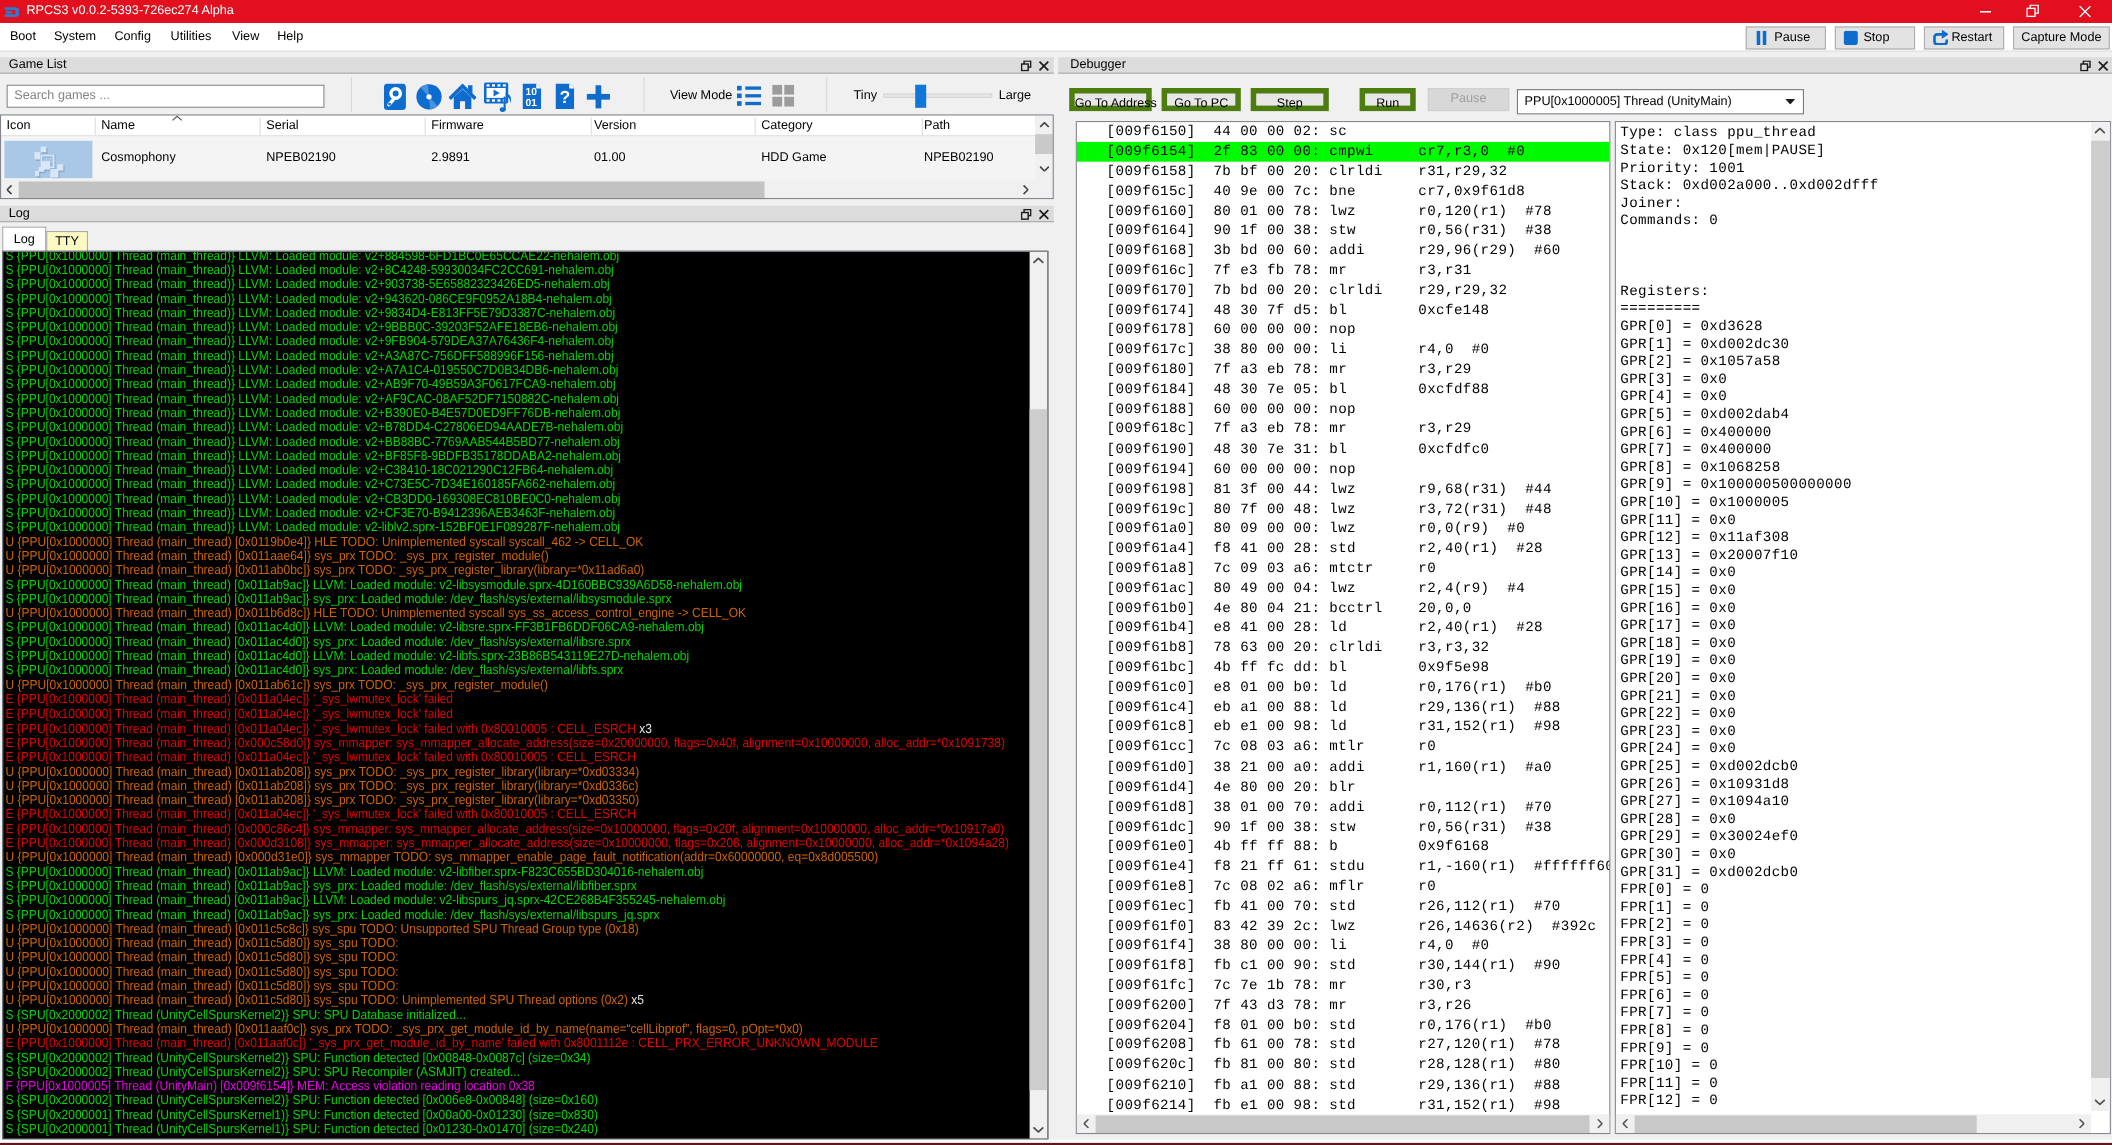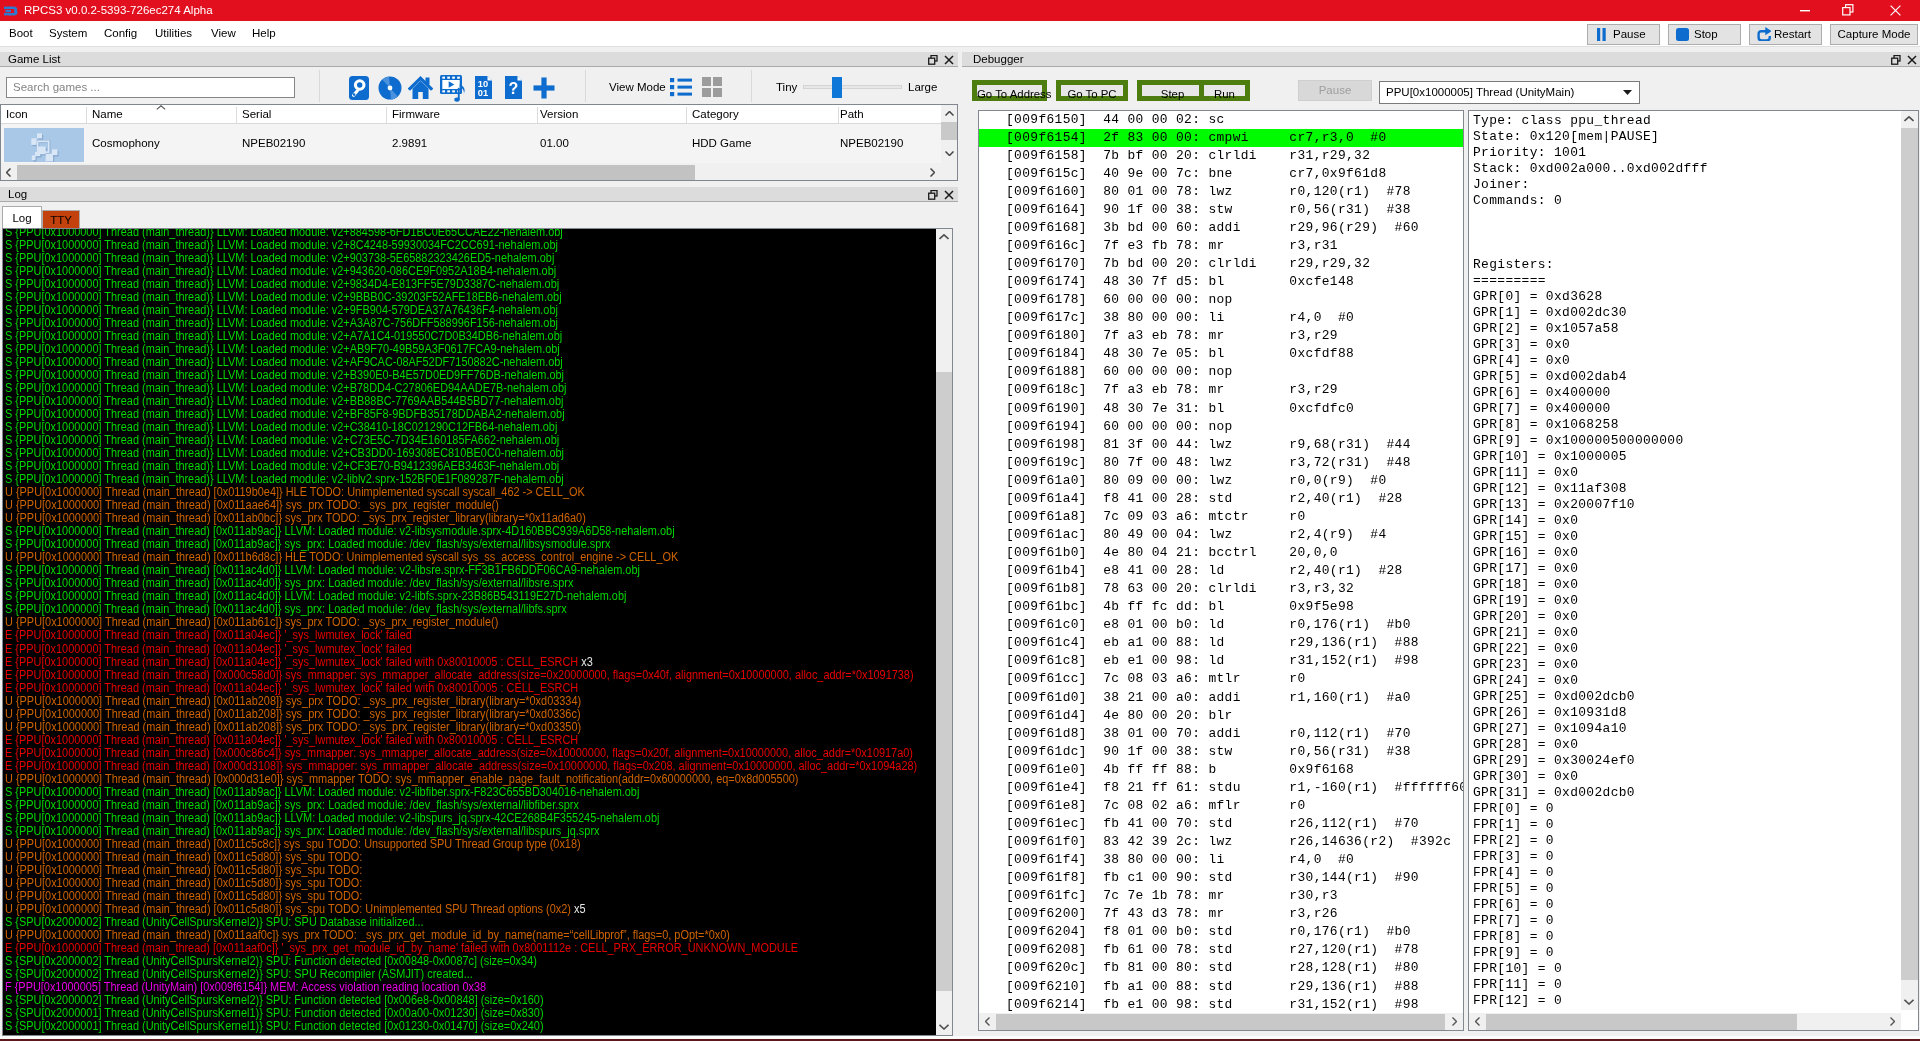--- a/index.html
+++ b/index.html
@@ -213,21 +213,21 @@
     <div class="t">Log</div>
   </div>
 <svg class="abs" style="left:928px;top:190px" width="10" height="10" viewBox="0 0 10 10">
     <rect x="3" y="0.5" width="6" height="5.5" fill="none" stroke="#1a1a1a" stroke-width="1.3"></rect>
     <rect x="0.7" y="3.2" width="6" height="6" fill="#dcdcdc" stroke="#1a1a1a" stroke-width="1.3"></rect>
   </svg>
 <svg class="abs" style="left:944px;top:190px" width="10" height="10" viewBox="0 0 10 10">
     <path d="M1 1 L9 9 M9 1 L1 9" stroke="#1a1a1a" stroke-width="1.5"></path>
   </svg>
 <div class="abs" style="left:2px;top:206px;width:40px;height:23px;background:#fff;border:1px solid #ababab;border-bottom:none;text-align:center;line-height:23px">Log</div>
-<div class="abs" style="left:42px;top:210px;width:38px;height:19px;background:#c2410c;border:1px solid #ababab;border-bottom:none;text-align:center;line-height:19px">TTY</div>
+<div class="abs" style="left:42px;top:210px;width:38px;height:19px;background:#fef9c3;border:1px solid #ababab;border-bottom:none;text-align:center;line-height:19px">TTY</div>
 <div class="abs" style="left:2px;top:228px;width:951px;height:808px;background:#000;border:1px solid #828790"></div>
 <div class="abs" style="left:3px;top:229px;width:933px;height:806px;overflow:hidden">
     <pre style="position:absolute;left:2px;top:-3px;font-family:'Liberation Sans',sans-serif;font-size:12px;line-height:13.02px;white-space:pre;transform:scaleX(0.91);transform-origin:0 0"><span class="ls">S {PPU[0x1000000] Thread (main_thread)} LLVM: Loaded module: v2+884598-6FD1BC0E65CCAE22-nehalem.obj</span>
 <span class="ls">S {PPU[0x1000000] Thread (main_thread)} LLVM: Loaded module: v2+8C4248-59930034FC2CC691-nehalem.obj</span>
 <span class="ls">S {PPU[0x1000000] Thread (main_thread)} LLVM: Loaded module: v2+903738-5E65882323426ED5-nehalem.obj</span>
 <span class="ls">S {PPU[0x1000000] Thread (main_thread)} LLVM: Loaded module: v2+943620-086CE9F0952A18B4-nehalem.obj</span>
 <span class="ls">S {PPU[0x1000000] Thread (main_thread)} LLVM: Loaded module: v2+9834D4-E813FF5E79D3387C-nehalem.obj</span>
 <span class="ls">S {PPU[0x1000000] Thread (main_thread)} LLVM: Loaded module: v2+9BBB0C-39203F52AFE18EB6-nehalem.obj</span>
 <span class="ls">S {PPU[0x1000000] Thread (main_thread)} LLVM: Loaded module: v2+9FB904-579DEA37A76436F4-nehalem.obj</span>
 <span class="ls">S {PPU[0x1000000] Thread (main_thread)} LLVM: Loaded module: v2+A3A87C-756DFF588996F156-nehalem.obj</span>
@@ -300,21 +300,21 @@
 <svg class="abs" style="left:1891px;top:55px" width="10" height="10" viewBox="0 0 10 10">
     <rect x="3" y="0.5" width="6" height="5.5" fill="none" stroke="#1a1a1a" stroke-width="1.3"></rect>
     <rect x="0.7" y="3.2" width="6" height="6" fill="#dcdcdc" stroke="#1a1a1a" stroke-width="1.3"></rect>
   </svg>
 <svg class="abs" style="left:1907px;top:55px" width="10" height="10" viewBox="0 0 10 10">
     <path d="M1 1 L9 9 M9 1 L1 9" stroke="#1a1a1a" stroke-width="1.5"></path>
   </svg>
 <div class="btn" style="left:972px;top:80px;width:75px;height:21px;line-height:19px">Go To Address</div>
 <div class="btn" style="left:1056px;top:80px;width:72px;height:21px;line-height:19px">Go To PC</div>
 <div class="btn" style="left:1137px;top:80px;width:71px;height:21px;line-height:19px">Step</div>
-<div class="btn" style="left:1199px;top:80px;width:51px;height:21px;line-height:19px">Run</div>
+<div class="btn" style="left:1236px;top:80px;width:51px;height:21px;line-height:19px">Run</div>
 <div class="abs" style="left:1298px;top:80px;width:74px;height:21px;background:#d8d8d8;border:1px solid #cfcfcf;text-align:center;line-height:19px;color:#9e9e9e">Pause</div>
 <div class="abs" style="left:1379px;top:81px;width:261px;height:23px;background:#fff;border:1px solid #7a7a7a"></div>
 <div class="abs" style="left:1386px;top:81px;height:23px;line-height:23px">PPU[0x1000005] Thread (UnityMain)</div>
 <svg class="abs" style="left:1623px;top:90px" width="9" height="5" viewBox="0 0 9 5">
     <path d="M0 0 L9 0 L4.5 5 Z" fill="#1a1a1a"></path>
   </svg>
 <div class="abs panel-white" style="left:978px;top:110px;width:486px;height:921px"></div>
 <div class="abs" style="left:979px;top:128.6px;width:484px;height:18.1px;background:#00fb00"></div>
 <div class="abs" style="left:979px;top:111px;width:484px;height:900px;overflow:hidden">
     <pre style="position:absolute;left:27px;top:-0.5px;font-size:12.9px;letter-spacing:0.36px;line-height:18.06px">[009f6150]  44 00 00 02: sc

